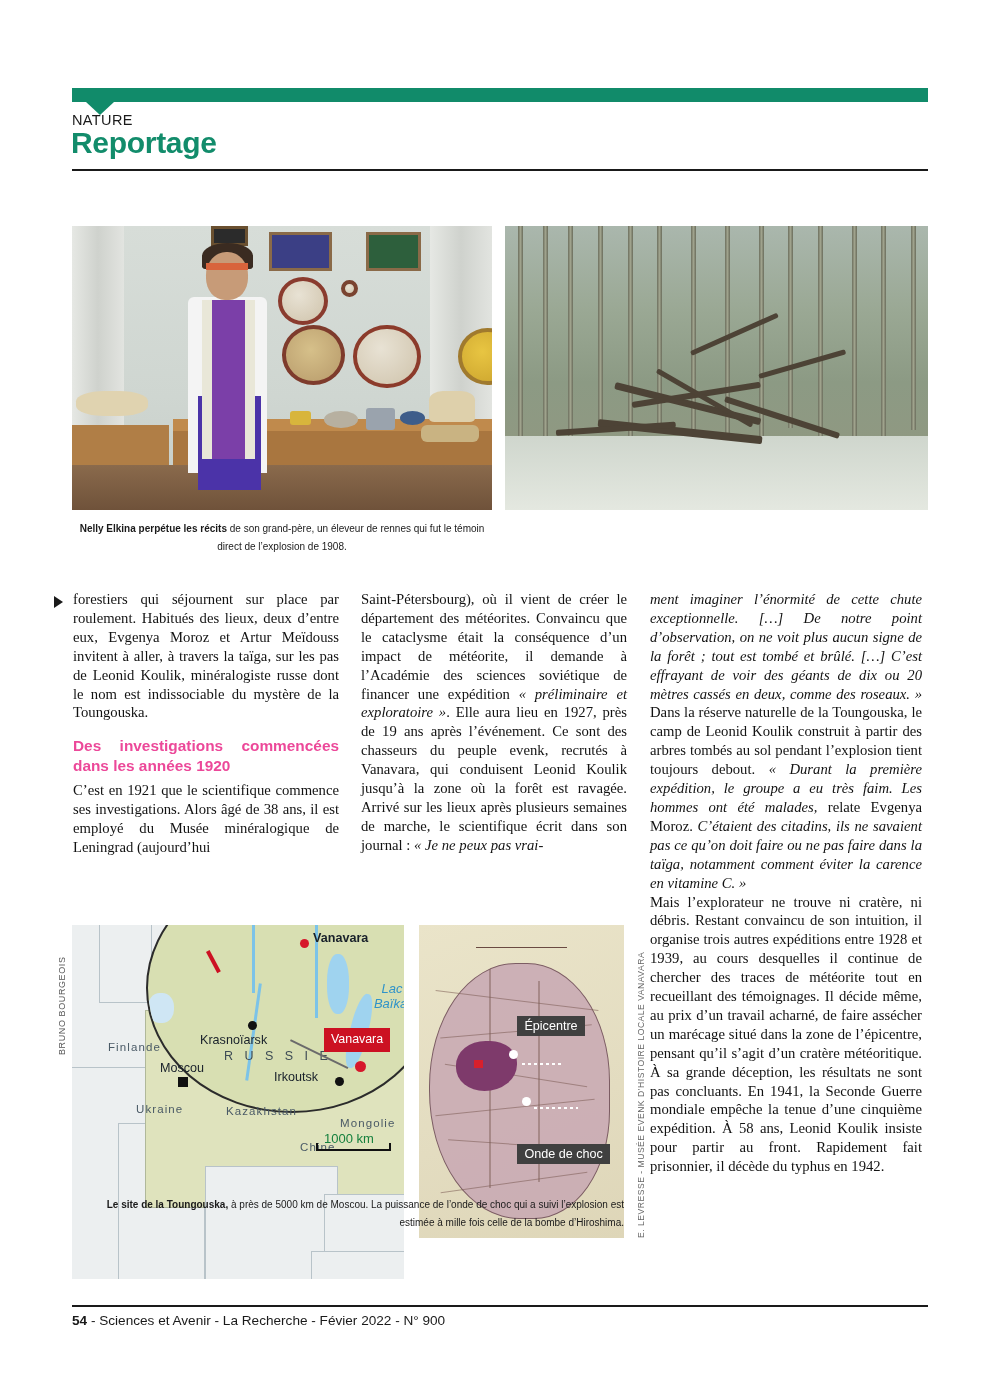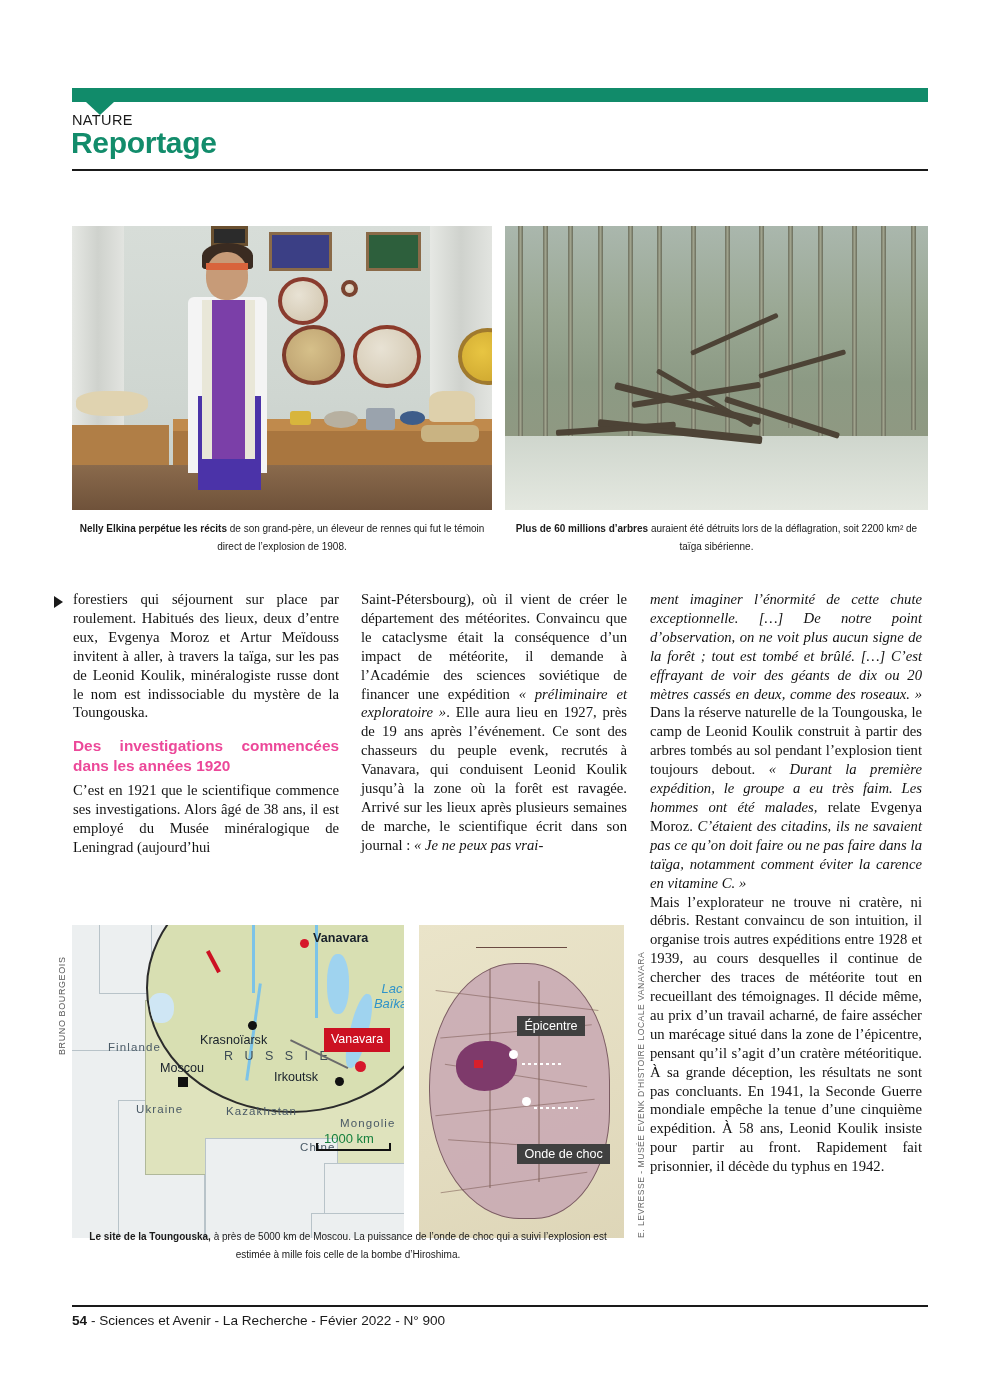--- a/index.html
+++ b/index.html
@@ -99,21 +99,21 @@
     border-bottom:6px solid transparent;border-left:9px solid #1a1a1a;
   }
   .subhead {
     font-family:"Liberation Sans", sans-serif;
     font-weight:700; font-size:15.4px; line-height:20px;
     margin-top:14px; margin-bottom:5px; color:#ec4899;
   }
   i, em { font-style:italic; }
 
   
-  #map1 { position:absolute; left:72px; top:925px; width:332px; height:313px; overflow:hidden; background:#cfe4f2; }
+  #map1 { position:absolute; left:72px; top:925px; width:332px; height:354px; overflow:hidden; background:#cfe4f2; }
   .m-sea { position:absolute; inset:0; background:#cfe6f4; }
   .m-land { position:absolute; background:#eceff0; border:1px solid #b8c3c9; }
   .m-russia {
     position:absolute; left:22%; top:24%; width:82%; height:56%;
     background:#dfe3bd; border:1px solid #b0b89a;
   }
   .m-circle {
     position:absolute; left:74px; top:-62px; width:292px; height:250px;
     border-radius:50%; background:#d8dfb2; border:2.4px solid #2b2b2b;
     overflow:hidden;
@@ -172,21 +172,21 @@
   }
   .am-redsq { position:absolute; width:9px; height:8px; background:#d8202c; }
   .am-credit {
     position:absolute; left:636px; top:1238px;
     font-family:"Liberation Sans",sans-serif; font-size:8.6px; color:#666;
     letter-spacing:.5px; transform:rotate(-90deg); transform-origin:left top;
     white-space:nowrap;
   }
   .am-topline { position:absolute; left:28%; top:7%; width:44%; height:1px; background:#6a4a42; }
 
-  #cap-map { left:72px; top:1228px; width:552px; }
+  #cap-map { left:72px; top:1196px; width:552px;text-align:right; }
 
   
   .foot-rule { position:absolute; left:72px; top:1305px; width:856px; height:2.2px; background:#1a1a1a; }
   .foot-txt {
     position:absolute; left:72px; top:1313px;
     font-family:"Liberation Sans",sans-serif; font-size:13.6px; color:#1a1a1a;
   }
   .foot-txt b { font-weight:700; }
 </style>
 </head>
@@ -257,23 +257,20 @@
     <div class="deadwood" style="left:26%;top:55%;width:150px;transform:rotate(14deg);height:7px;"></div>
     <div class="deadwood" style="left:30%;top:62%;width:130px;transform:rotate(-9deg);height:6px;"></div>
     <div class="deadwood" style="left:36%;top:50%;width:110px;transform:rotate(30deg);height:5px;"></div>
     <div class="deadwood" style="left:22%;top:68%;width:165px;transform:rotate(6deg);height:8px;"></div>
     <div class="deadwood" style="left:44%;top:44%;width:95px;transform:rotate(-24deg);height:5px;"></div>
     <div class="deadwood" style="left:12%;top:72%;width:120px;transform:rotate(-4deg);height:6px;"></div>
     <div class="deadwood" style="left:52%;top:60%;width:120px;transform:rotate(18deg);height:6px;"></div>
     <div class="deadwood" style="left:60%;top:52%;width:90px;transform:rotate(-16deg);height:5px;"></div>
   </div>
 
-  <div class="cap" id="cap-right">
-    <b>Plus de 60 millions d’arbres</b><span> auraient été détruits lors de la déflagration, soit 2200 km² de taïga sibérienne.</span>
-  </div>
 
   <div class="arrow-mark"></div>
 
   <div class="col" id="col1">
     <p>forestiers qui séjournent sur place par roulement. Habitués des lieux, deux d’entre eux, Evgenya Moroz et Artur Meïdouss invitent à aller, à travers la taïga, sur les pas de Leonid Koulik, minéralogiste russe dont le nom est indissociable du mystère de la Toungouska.</p>
     <div class="subhead">Des investigations commencées dans les années 1920</div>
     <p>C’est en 1921 que le scientifique commence ses investigations. Alors âgé de 38 ans, il est employé du Musée minéralogique de Leningrad (aujourd’hui</p>
   </div>
 
   <div class="col" id="col2">

